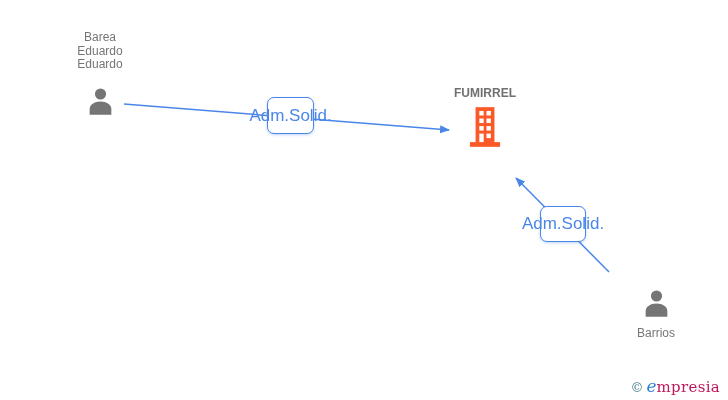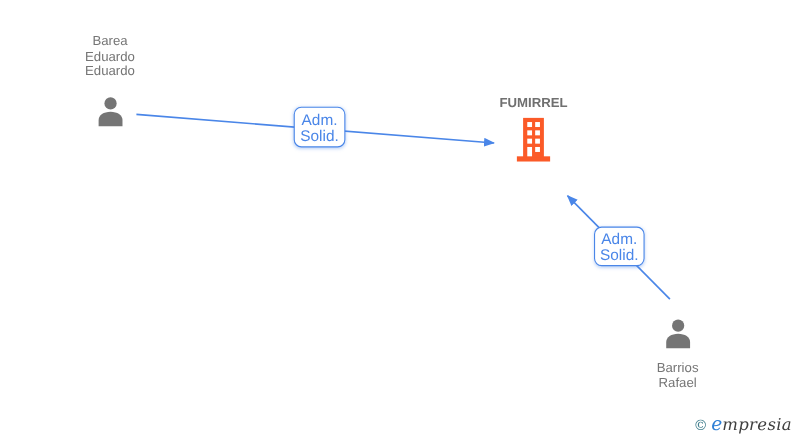--- a/index.html
+++ b/index.html
@@ -8,37 +8,37 @@
     font-family:"Liberation Sans",sans-serif;overflow:hidden;
   }
   .edges{position:absolute;left:0;top:0;width:728px;height:400px;}
   .edge-line{stroke:#4A86E8;stroke-width:1.5;fill:none;}
   .node{position:absolute;text-align:center;cursor:pointer;}
   .nlabel{color:#757575;font-size:12px;line-height:13.5px;}
   .company .nlabel{font-weight:bold;color:#707070;font-size:12px;}
   .icon-wrap{display:inline-block;}
   .edge-label{
     position:absolute;background:#ffffff;border:1.5px solid #4A86E8;
-    border-radius:7px;color:#4A86E8;font-size:14px;line-height:14px;
-    display:flex;flex-direction:column;align-items:center;justify-content:center;
+    border-radius:7px;color:#4A86E8;font-size:17px;line-height:14px;
+    display:flex;flex-direction:row;align-items:center;justify-content:center;
     box-shadow:0 1px 3px rgba(74,134,232,.35);
     z-index:3;
   }
   .watermark{
     position:absolute;right:8px;bottom:4px;z-index:4;
     font-family:"DejaVu Serif",serif;font-size:15px;white-space:nowrap;
   }
   .wm-copy{color:#44808F;font-size:13px;font-style:normal;margin-right:3px;}
   .wm-e{color:#2E7FD6;font-style:italic;font-size:17px;}
-  .wm-rest{color:#404040;font-style:italic;letter-spacing:.3px;}
+  .wm-rest{color:#be185d;letter-spacing:.3px;}
   .p1{left:30px;top:31px;width:140px;}
   .p1 .icon-wrap{margin-top:13px;}
   .co{left:425px;top:87px;width:120px;}
   .co .icon-wrap{margin-top:5px;}
-  .p2{left:556px;top:287px;width:120px;}
+  .p2{left:596px;top:287px;width:120px;}
   .p2 .nlabel{margin-top:4px;}
   .box1{left:267px;top:97px;width:45px;height:35px;}
   .box2{left:540px;top:206px;width:44px;height:34px;}
 </style>
 </head>
 <body>
 
 <div class="stage">
 
   <svg class="edges" xmlns="http://www.w3.org/2000/svg">
@@ -87,21 +87,20 @@
 
   <div class="node p2">
     <span class="icon-wrap">
       <svg width="31" height="32" viewBox="0 0 24 24">
         <circle cx="12" cy="6.6" r="4.3" fill="#757575"></circle>
         <path d="M12 12.4 C7.2 12.4 3.6 14.9 3.6 18.2 L3.6 22.6 L20.4 22.6 L20.4 18.2 C20.4 14.9 16.8 12.4 12 12.4 Z" fill="#757575"></path>
       </svg>
     </span>
     <div class="nlabel">
       <div>Barrios</div>
-      <div>Rafael</div>
     </div>
   </div>
 
   <div class="edge-label box1">
     <span>Adm.</span>
     <span>Solid.</span>
   </div>
 
   <div class="edge-label box2">
     <span>Adm.</span>

